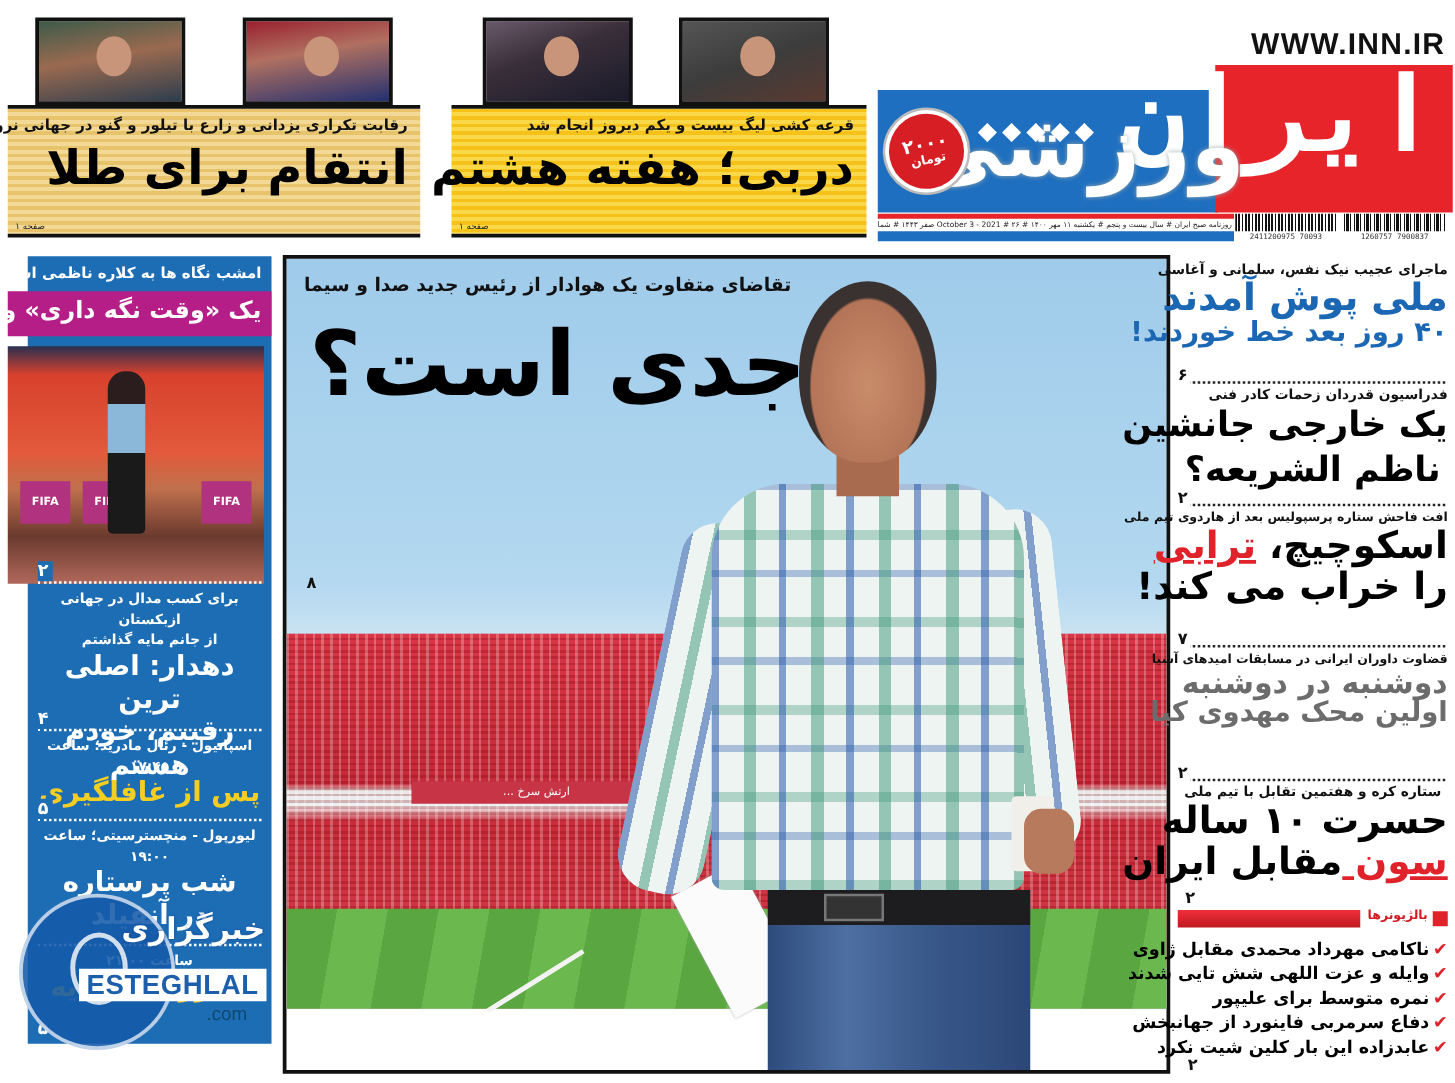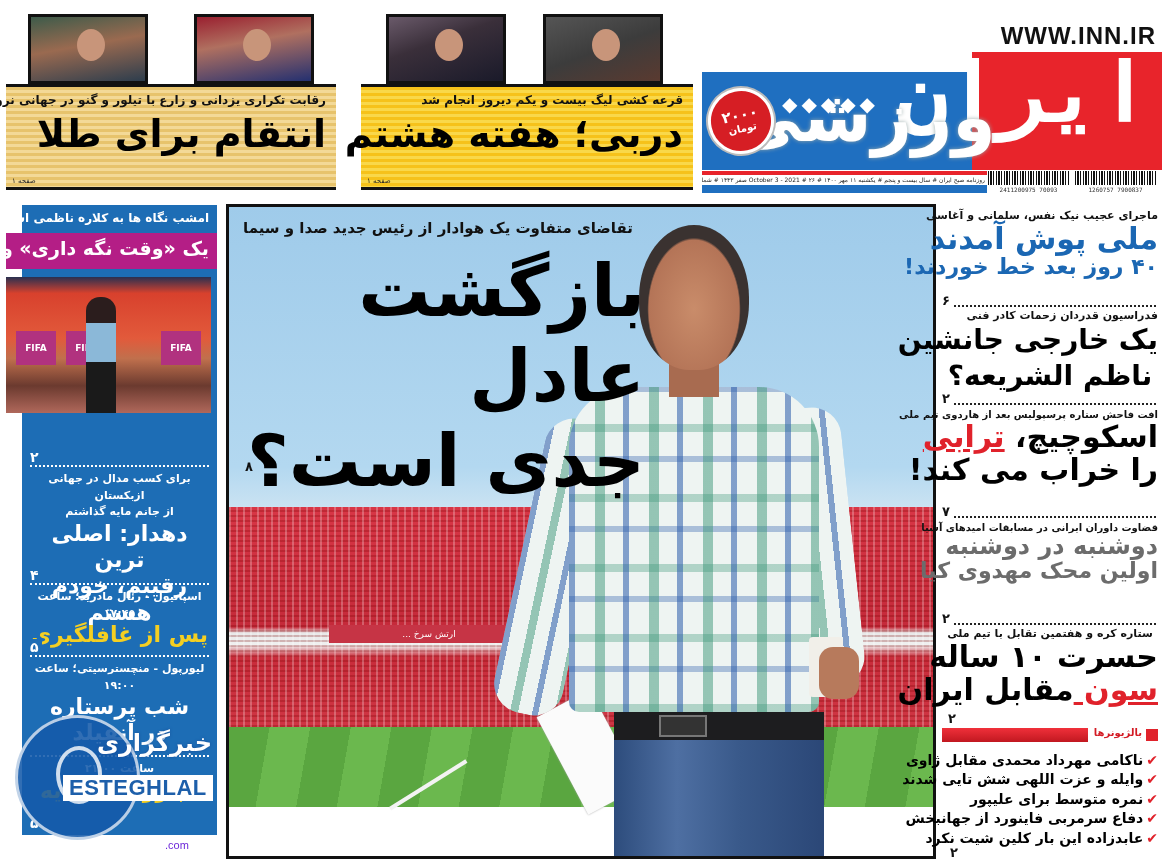--- a/index.html
+++ b/index.html
@@ -45,37 +45,37 @@
   .ph-man-bald { background: linear-gradient(160deg, #555 0%, #3c3c3c 50%, #5a3a30 100%); }
   .ph-wrestler1 { background: linear-gradient(170deg, #3d5b4a 0%, #9a6a50 45%, #2d3d4d 100%); }
   .ph-wrestler2 { background: linear-gradient(170deg, #9a2030 0%, #b07060 40%, #243070 100%); }
   .ph-face { position: absolute; left: 40%; top: 18%; width: 28px; height: 32px; border-radius: 50%; background: #c8957a; }
 
   
   .left-col { position: absolute; left: 22px; top: 205px; width: 195px; height: 630px; background: #1d6db5; }
   .left-kicker-top { position: absolute; right: 8px; top: 6px; font-weight: bold; font-size: 12px; color: #fff; white-space: nowrap; }
   .left-magenta { position: absolute; left: -16px; right: 0; top: 28px; height: 36px; background: #b41e86; }
   .left-magenta-title { position: absolute; right: 8px; top: 4px; font-weight: bold; font-size: 19px; color: #fff; white-space: nowrap; }
-  .left-photo { position: absolute; left: -16px; right: 6px; top: 72px; height: 136px; overflow: hidden; background: linear-gradient(180deg, #2a3050 0%, #d8412d 12%, #e25a3b 45%, #c0704d 60%, #6b3a2f 80%, #b0685b 100%); }
+  .left-photo { position: absolute; left: -16px; right: 6px; top: 72px; height: 190px; overflow: hidden; background: linear-gradient(180deg, #2a3050 0%, #d8412d 12%, #e25a3b 45%, #c0704d 60%, #6b3a2f 80%, #b0685b 100%); }
   .fifa-bib { position: absolute; bottom: 48px; width: 40px; height: 34px; background: #b1327f; color: #fff; font-size: 9px; font-weight: bold; text-align: center; line-height: 34px; direction: ltr; }
   .referee { position: absolute; left: 80px; top: 20px; width: 30px; height: 130px; background: linear-gradient(180deg, #2b1d1d 0 20%, #8bb8d8 20% 50%, #1a1a1a 50% 100%); border-radius: 14px 14px 4px 4px; }
 
   .left-item { position: absolute; left: 8px; right: 8px; color: #fff; text-align: center; }
   .dotted-sep { position: absolute; left: 8px; right: 8px; height: 12px; border-bottom: 2px dotted #ffffff; }
   .sep-num { position: absolute; left: 0; top: -6px; font-weight: bold; font-size: 14px; color: #fff; background: #1d6db5; padding-right: 3px; }
   .left-small { font-weight: bold; font-size: 11px; line-height: 1.5; }
   .left-big { font-weight: bold; font-size: 22px; line-height: 1.2; color: #fff; }
   .left-big.yellow { color: #f4cf22; }
 
   .watermark { position: absolute; left: 15px; top: 715px; width: 205px; height: 125px; pointer-events: none; }
   .wm-circle { position: absolute; left: 0; top: 0; width: 125px; height: 125px; border-radius: 50%; background: rgba(20, 90, 170, 0.88); border: 3px solid rgba(255,255,255,0.7); }
   .wm-circle-inner { position: absolute; left: 38px; top: 28px; width: 46px; height: 58px; border-radius: 23px 23px 23px 23px / 28px 28px 30px 30px; border: 4px solid rgba(255,255,255,0.8); }
   .wm-fa { position: absolute; left: 82px; top: 14px; font-weight: bold; font-size: 24px; color: #fff; text-shadow: 0 0 3px #1a4f99; }
   .wm-brand { position: absolute; left: 48px; top: 60px; background: #fff; color: #1d5faa; font-family: "Liberation Sans", sans-serif; font-weight: bold; font-size: 22px; padding: 0 6px; direction: ltr; letter-spacing: 0.5px; }
-  .wm-com { position: absolute; left: 150px; top: 88px; color: #6d28d9; font-family: "Liberation Sans", sans-serif; font-size: 11px; direction: ltr; margin-top: 36px; }
+  .wm-com { position: absolute; left: 150px; top: 88px; color: #0c4a6e; font-family: "Liberation Sans", sans-serif; font-size: 15px; direction: ltr; }
 
   
   .hero { position: absolute; left: 226px; top: 204px; width: 710px; height: 655px; border: 3px solid #111; overflow: hidden; background: linear-gradient(180deg, #9fcbea 0%, #b3d8f0 40%, #c9e2f2 46%, #ffffff 49%); }
   .stadium { position: absolute; left: 0; right: 0; top: 300px; height: 300px; background:
       repeating-linear-gradient(90deg, rgba(255,255,255,0.25) 0 2px, transparent 2px 7px),
       repeating-linear-gradient(0deg, rgba(120,0,0,0.25) 0 2px, transparent 2px 5px),
       linear-gradient(180deg, #d83646 0%, #c52a3a 40%, #e8e8e8 42%, #f0f0f0 46%, #c92c3b 50%, #d23a48 85%, #e9e9e9 90%); }
   .pitch { position: absolute; left: 0; right: 0; bottom: 0; height: 80px; background: repeating-linear-gradient(100deg, #5aa640 0 40px, #6bb84e 40px 80px); }
   .pitch-line { position: absolute; left: 160px; bottom: 0; width: 4px; height: 90px; background: #f3f3f3; transform: rotate(58deg); transform-origin: bottom left; }
   .banner-strip { position: absolute; left: 100px; top: 418px; width: 200px; height: 18px; background: #c63445; color: #fff; font-size: 9px; text-align: center; line-height: 18px; }
@@ -256,21 +256,20 @@
     <div class="person-head"></div>
     <div class="person-jeans"></div>
     <div class="person-belt"></div>
     <div class="person-buckle"></div>
     <div class="person-cup"></div>
     <div class="person-hand"></div>
   </div>
 
   <div class="hero-kicker">تقاضای متفاوت یک هوادار از رئیس جدید صدا و سیما</div>
   <div class="hero-title">
-    <div>بازگشت عادل</div>
     <div>جدی است؟</div>
   </div>
   <div class="hero-page">۸</div>
 </div>
 
 <div class="right-col">
   <div class="r-item" style="top:4px;">
     <div class="r-kicker">ماجرای عجیب نیک نفس، سلمانی و آغاسی</div>
     <div class="r-title blue" style="font-size:30px;">ملی پوش آمدند</div>
     <div class="r-title blue" style="font-size:22px;">۴۰ روز بعد خط خوردند!</div>

